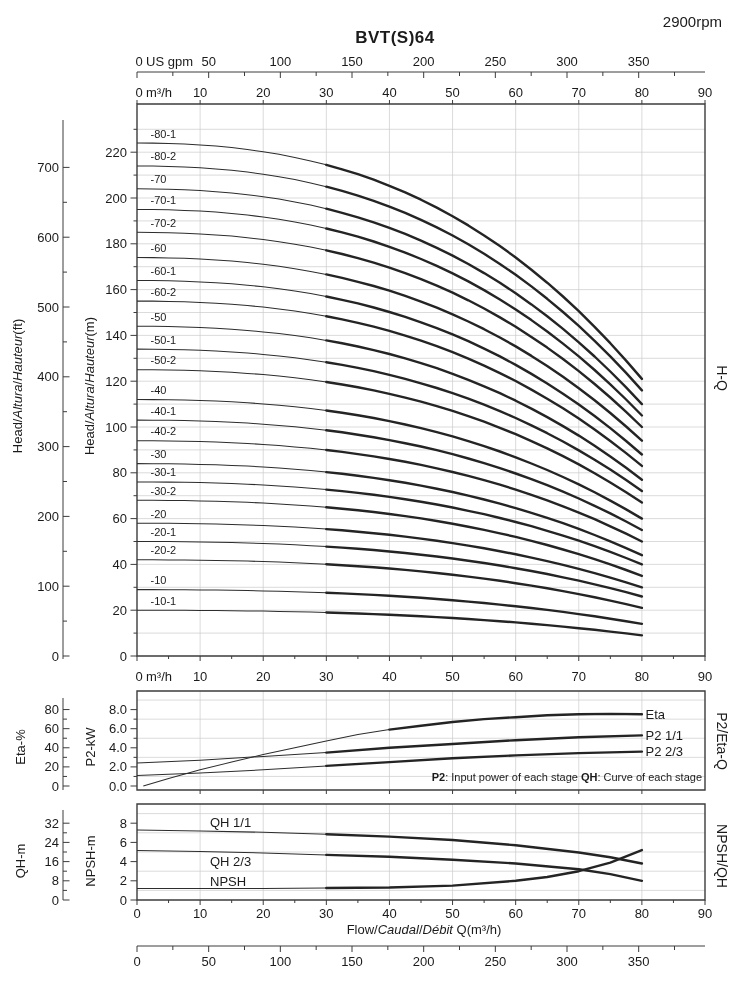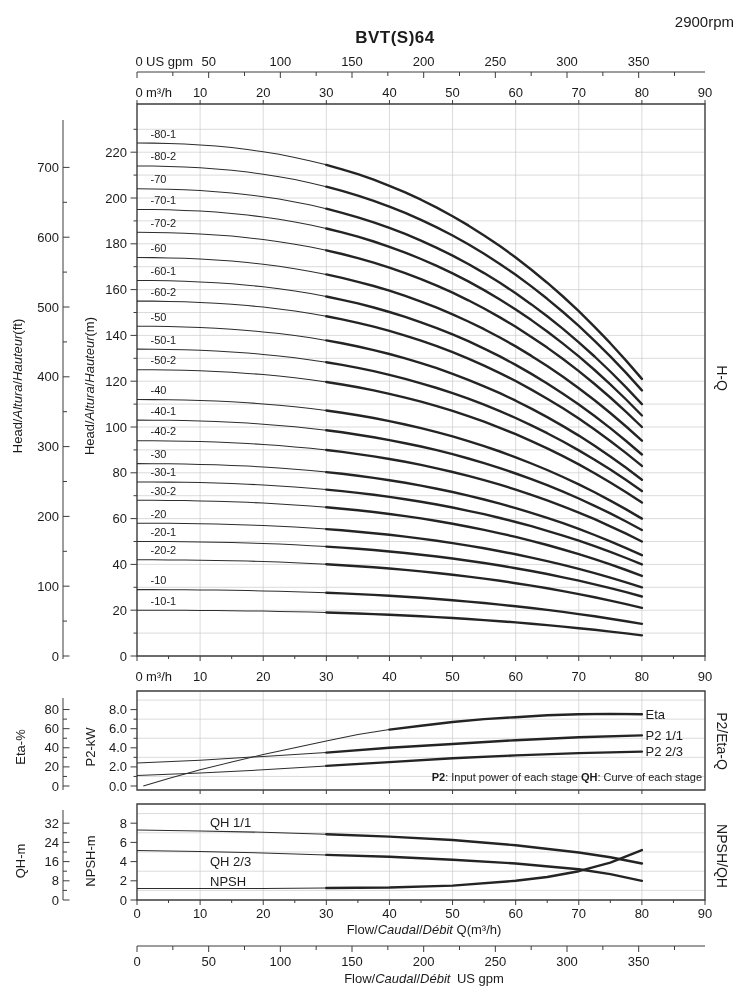--- a/index.html
+++ b/index.html
@@ -7,21 +7,21 @@
        font-family:"Liberation Sans","DejaVu Sans",sans-serif;color:#1b1b1b;}
   #plot{position:absolute;left:0;top:0;}
   #plot text{font-family:"Liberation Sans","DejaVu Sans",sans-serif;fill:#1b1b1b;}
   .grid{stroke:#cccccc;stroke-width:0.7;}
   .axis{fill:none;stroke:#3c3c3c;stroke-width:1.4;}
   .tick{stroke:#3c3c3c;stroke-width:1;}
   .curve{fill:none;stroke:#2d2d2d;stroke-width:1.05;stroke-linejoin:round;}
   .curveb{fill:none;stroke:#242424;stroke-width:2.4;stroke-linejoin:round;stroke-linecap:round;}
   .title{position:absolute;left:100px;top:28px;width:590px;text-align:center;
          font-size:17px;font-weight:bold;letter-spacing:0.5px;}
-  .rpm{position:absolute;right:8px;top:13px;font-size:15px;}
+  .rpm{position:absolute;right:20px;top:13px;font-size:15px;}
   .vl,.vr{position:absolute;white-space:nowrap;font-size:13px;}
   .vl{transform:translate(-50%,-50%) rotate(-90deg);}
   .vr{transform:translate(-50%,-50%) rotate(90deg);font-size:14px;}
   .caption{position:absolute;left:140px;width:568px;text-align:center;font-size:13px;}
   .ann{position:absolute;right:40px;top:749px;text-align:right;font-size:11px;line-height:14px;margin-top:21px;}
   .i{font-style:italic;}
   .b{font-weight:bold;}
 </style>
 </head>
 <body>
@@ -449,14 +449,13 @@
 
   <div class="vr" style="left:722px;top:378px">H-Q</div>
   <div class="vr" style="left:722px;top:741px">P2/Eta-Q</div>
   <div class="vr" style="left:722px;top:856px">NPSH/QH</div>
 
   <div class="ann">
     <div><span class="b">P2</span><span>: Input power of each stage </span><span class="b">QH</span><span>: Curve of each stage</span></div>
   </div>
 
   <div class="caption" style="top:922px"><span>Flow/</span><span class="i">Caudal</span><span>/</span><span class="i">Débit</span><span> Q(m³/h)</span></div>
-  <div class="caption" style="top:971px"><span>Flow/</span><span class="i">Caudal</span><span>/</span><span class="i">Débit</span><span> US gpm</span></div>
 </div>
 
 </body></html>

